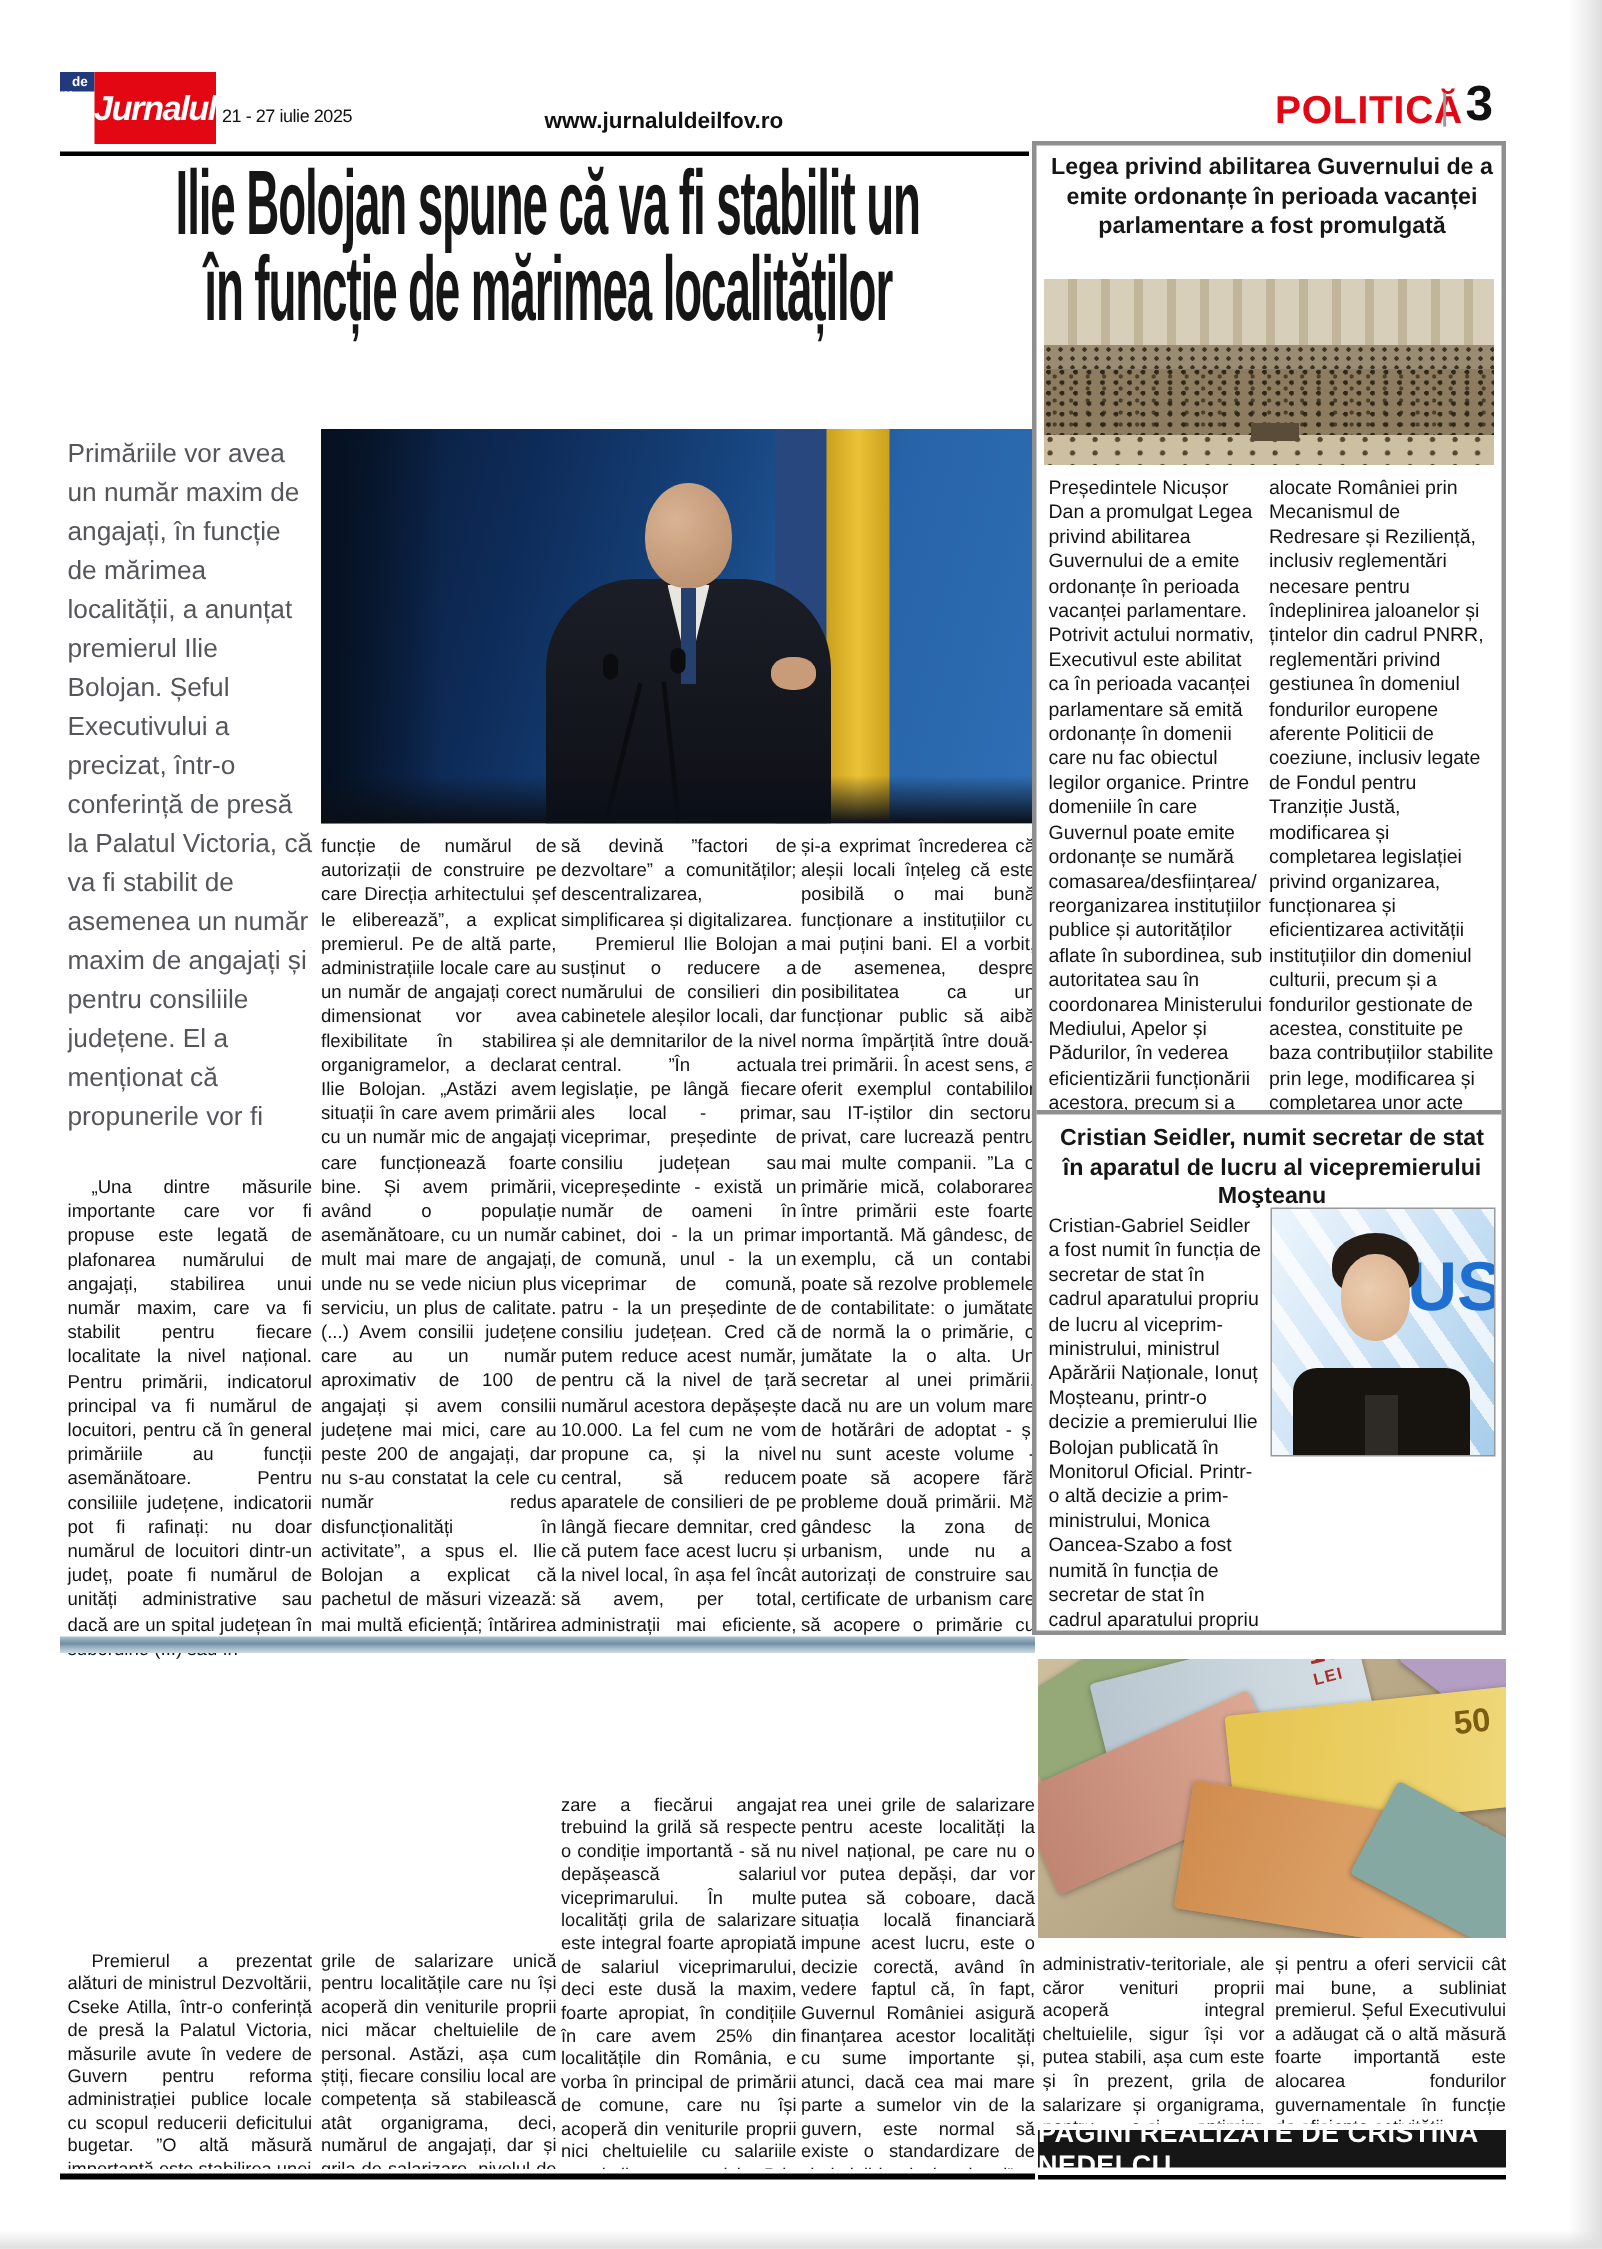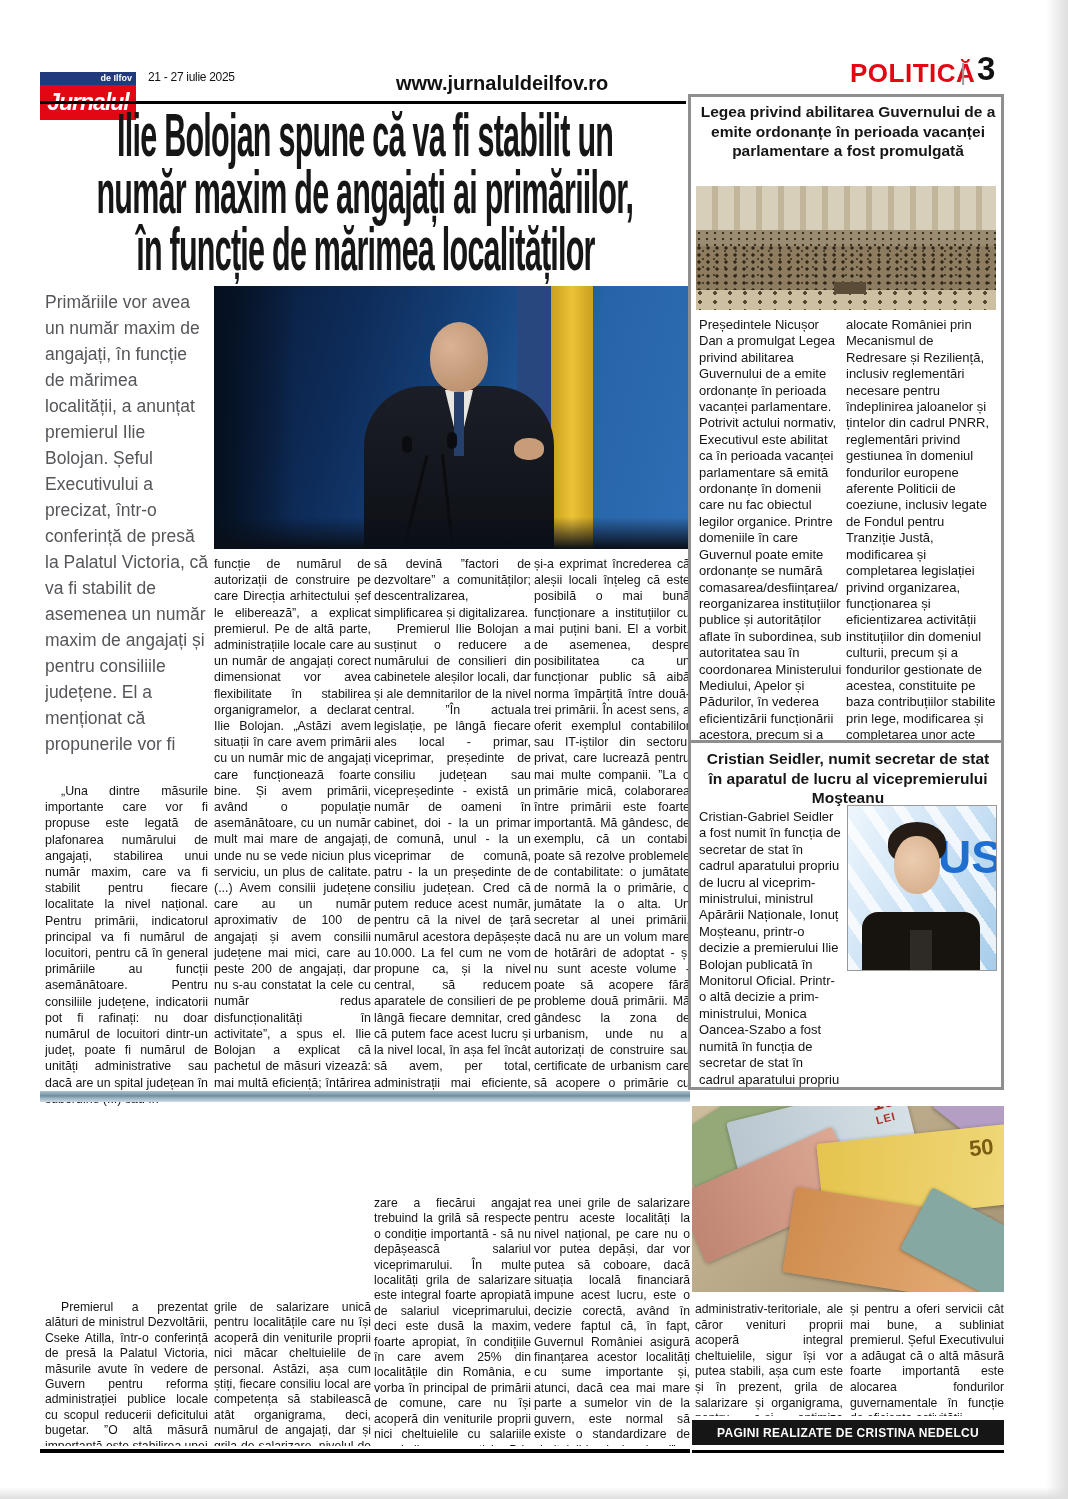--- a/index.html
+++ b/index.html
@@ -1,26 +1,26 @@
 <!DOCTYPE html>
 <html><head>
 <meta charset="utf-8">
 <style>
   html,body{margin:0;padding:0;background:#cfcfcf;}
   .sheet{position:relative;width:1068px;height:1499px;background:#fff;overflow:hidden;
          font-family:"Liberation Sans",sans-serif;color:#111;}
   .abs{position:absolute;}
   
-  .logo{left:40px;top:72px;width:96px;height:48px;display:flex;flex-direction:column;}
+  .logo{left:40px;top:48px;width:96px;height:48px;display:flex;flex-direction:row;}
   .logo-sub{background:#213a7d;color:#fff;font-size:9px;font-weight:700;text-align:right;
             padding:1px 4px 0 0;height:13px;box-sizing:border-box;}
   .logo-main{background:#e30613;color:#fff;font-weight:700;font-style:italic;font-size:23px;
              flex:1;display:flex;align-items:center;justify-content:center;letter-spacing:-1px;}
   .issue-date{left:148px;top:70px;font-size:12px;font-weight:400;letter-spacing:-0.3px;}
-  .website{left:363px;top:72px;font-size:20px;font-weight:700;margin-left:33px;}
+  .website{left:363px;top:72px;font-size:15px;font-weight:700;}
   .section-label{left:850px;top:58px;font-size:26px;font-weight:800;color:#e30613;letter-spacing:.5px;}
   .sep-bar{left:960px;top:58px;font-size:24px;color:#9a9a9a;font-weight:400;}
   .page-number{left:977px;top:50px;font-size:33px;font-weight:700;}
   .header-rule{left:40px;top:101px;width:646px;height:3px;background:#000;}
   
   .main-headline{left:40px;top:106px;width:650px;}
   .hl-line{height:57px;display:flex;align-items:center;justify-content:center;}
   .hl-line span{font-size:61px;font-weight:700;letter-spacing:-1.5px;white-space:nowrap;
                 transform:scaleX(.5);transform-origin:center;color:#161616;}
   
@@ -118,21 +118,21 @@
   .n-orange{left:96px;top:96px;width:200px;height:86px;transform:rotate(9deg);
             background:linear-gradient(100deg,#d08c4e,#e3ad76);}
   .n-teal{left:216px;top:110px;width:140px;height:70px;transform:rotate(28deg);background:#86a8a2;}
   .den{position:absolute;font-weight:700;}
   .den-10{right:12px;top:6px;font-size:20px;color:#a92f26;}
   .den-lei{right:14px;top:28px;font-size:11px;color:#a92f26;letter-spacing:1px;}
   .den-50{right:14px;top:8px;font-size:22px;color:#7c5c12;}
   .den-200{right:16px;top:10px;font-size:22px;color:#6b3a10;}
   
   .credit-bar{left:692px;top:1420px;width:312px;height:25px;background:#161616;color:#fff;
-              display:flex;align-items:center;justify-content:center;font-size:12px;font-weight:700;letter-spacing:.3px;}
+              display:flex;align-items:center;justify-content:center;font-size:18px;font-weight:700;letter-spacing:.3px;}
   
   .edge-right{right:0;top:0;width:22px;height:100%;background:linear-gradient(90deg,rgba(255,255,255,0),#dedede);}
   .edge-bottom{left:0;bottom:0;width:100%;height:12px;background:linear-gradient(0deg,#dedede,rgba(255,255,255,0));}
 </style>
 </head>
 <body>
 
 <div class="sheet">
 
   <div class="abs logo">
@@ -142,23 +142,20 @@
   <div class="abs issue-date">21 - 27 iulie 2025</div>
   <div class="abs website">www.jurnaluldeilfov.ro</div>
   <div class="abs section-label">POLITICĂ</div>
   <div class="abs sep-bar">|</div>
   <div class="abs page-number">3</div>
   <div class="abs header-rule"></div>
 
   <div class="abs main-headline">
     <div class="hl-line">
         <span>Ilie Bolojan spune că va fi stabilit un</span>
-      </div>
-    <div class="hl-line">
-        <span>număr maxim de angajați ai primăriilor,</span>
       </div>
     <div class="hl-line">
         <span>în funcție de mărimea localităților</span>
       </div>
   </div>
 
   <div class="abs lede">Primăriile vor avea un număr maxim de angajați, în funcție de mărimea localității, a anunțat premierul Ilie Bolojan. Șeful Executivului a precizat, într-o conferință de presă la Palatul Victoria, că va fi stabilit de asemenea un număr maxim de angajați și pentru consiliile județene. El a menționat că propunerile vor fi discutate, începând cu această săptămâna, cu reprezentanții autorităților locale și cu factorii interesați. Până la finalul acestei luni, pachetul urmează să fie finalizat.</div>
 
   <div class="abs bolojan-photo">
     <div class="bp-bg"></div>

